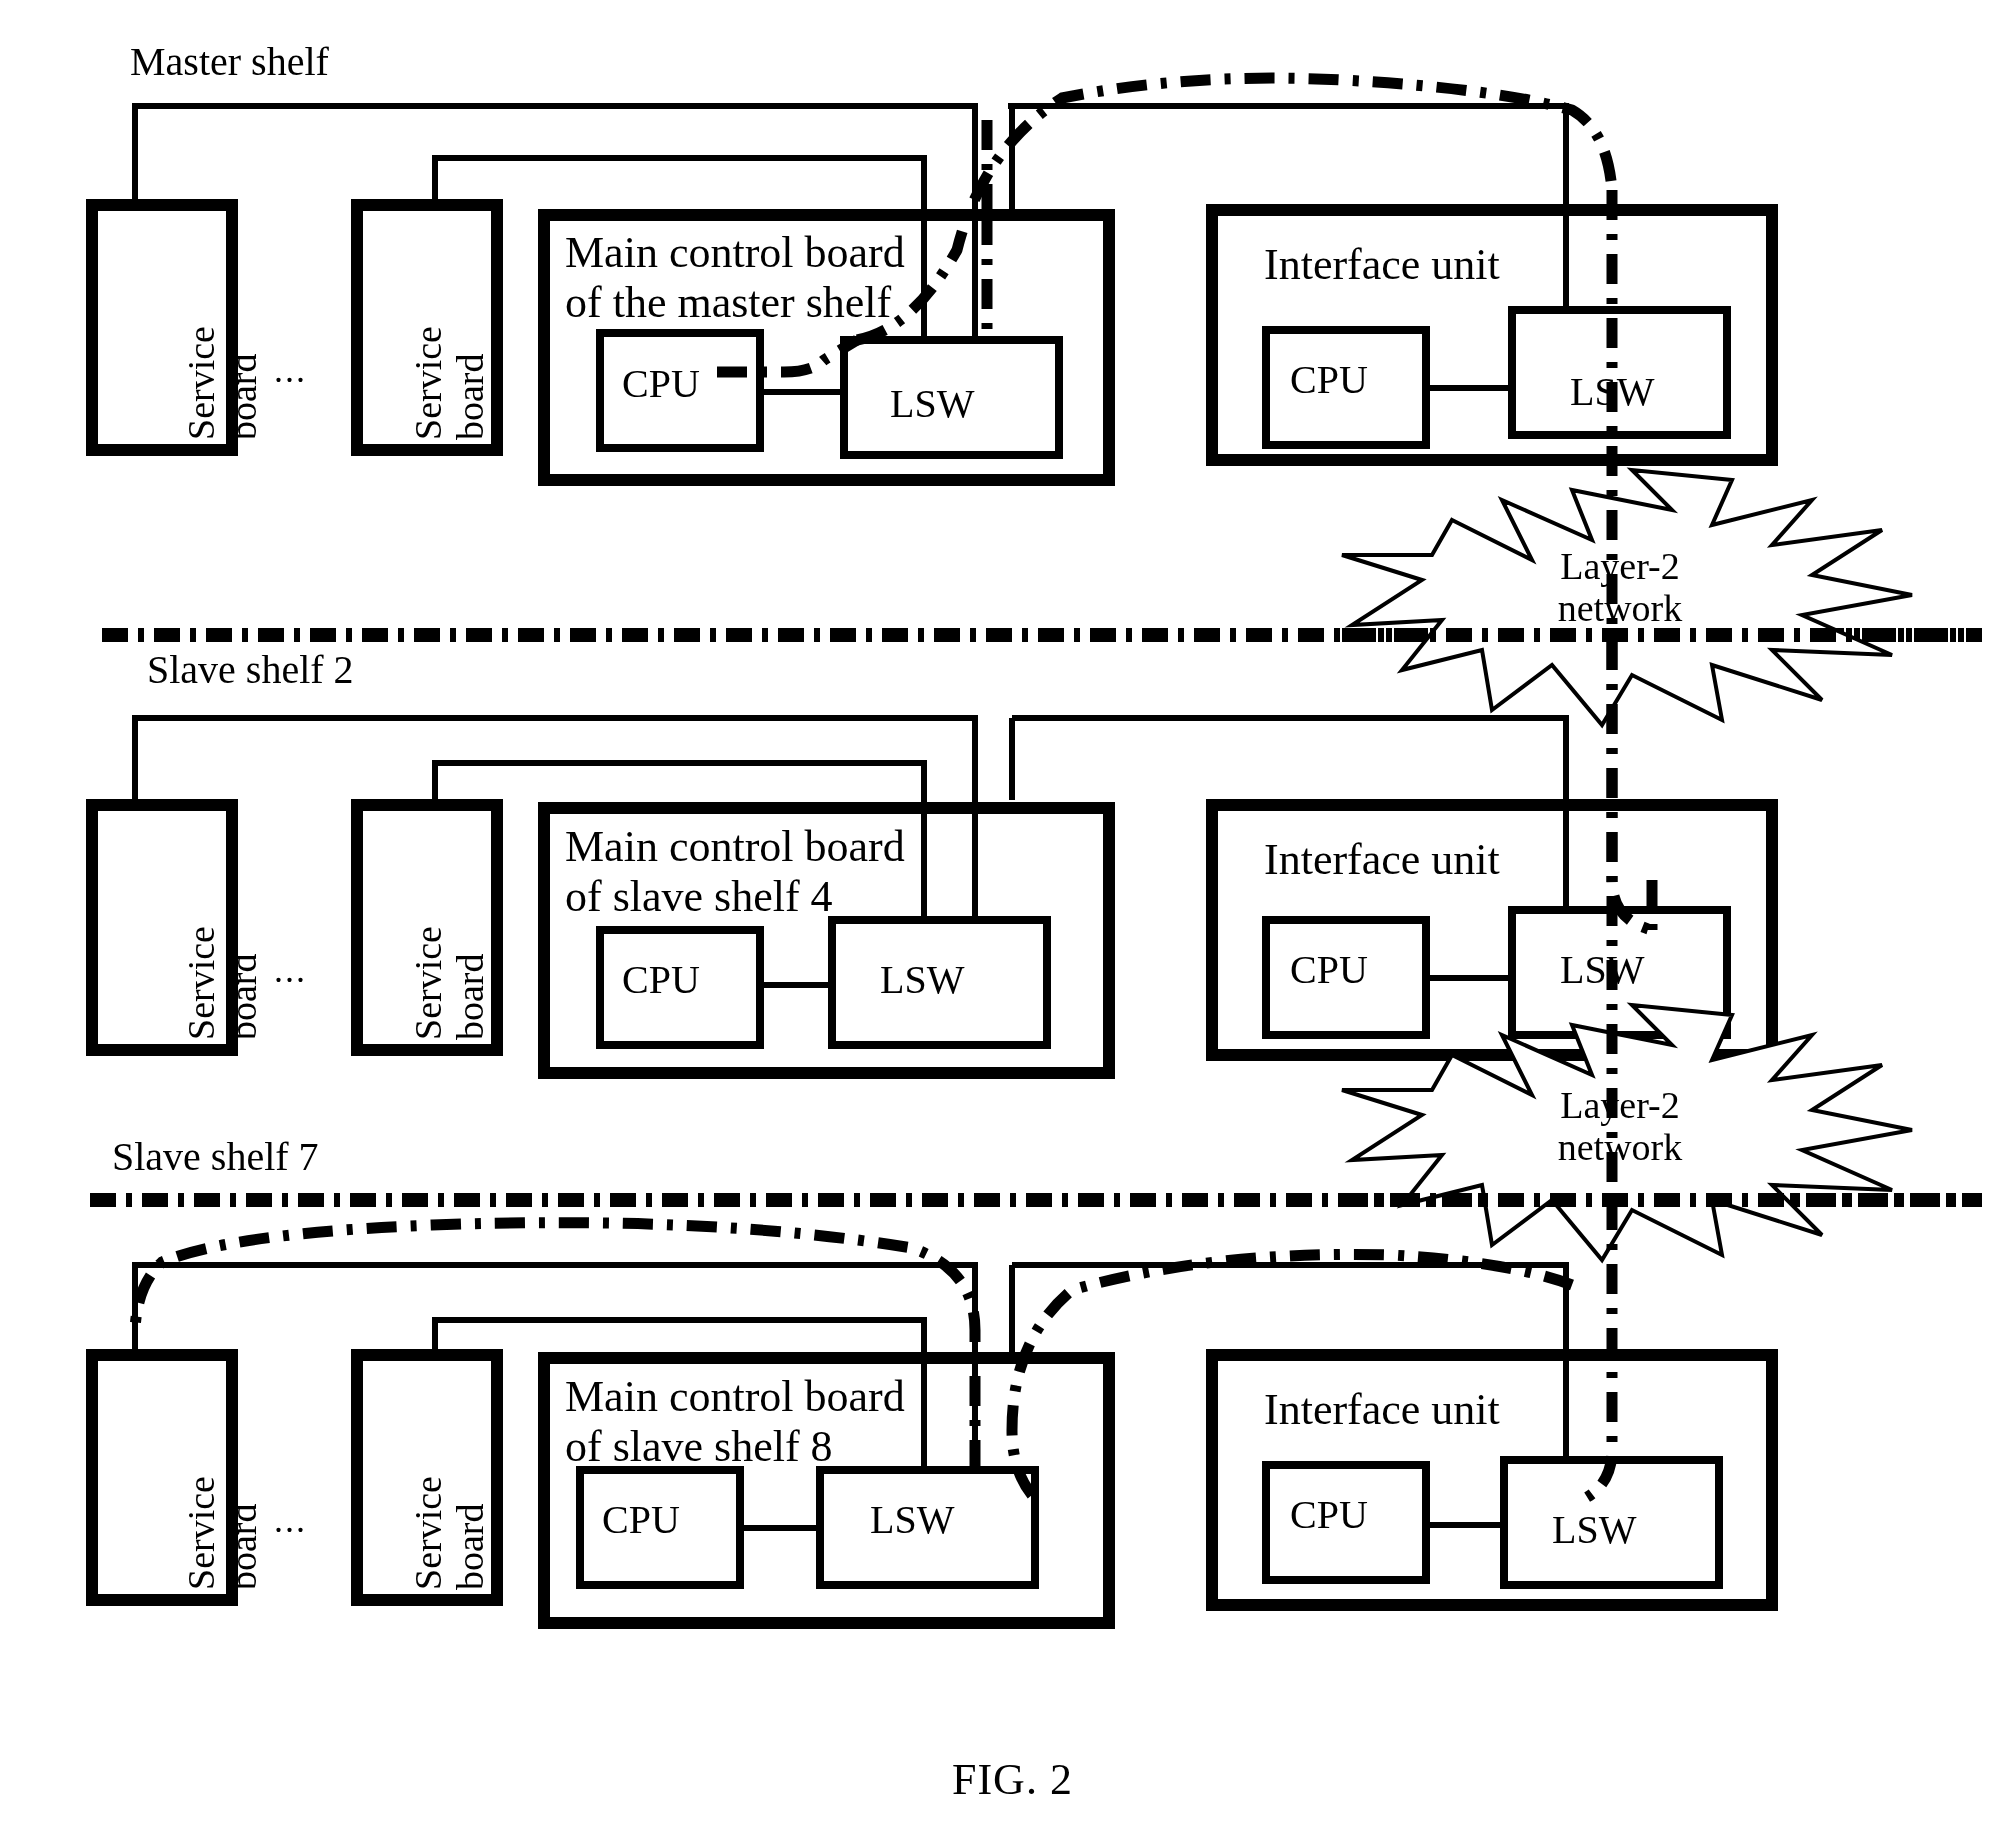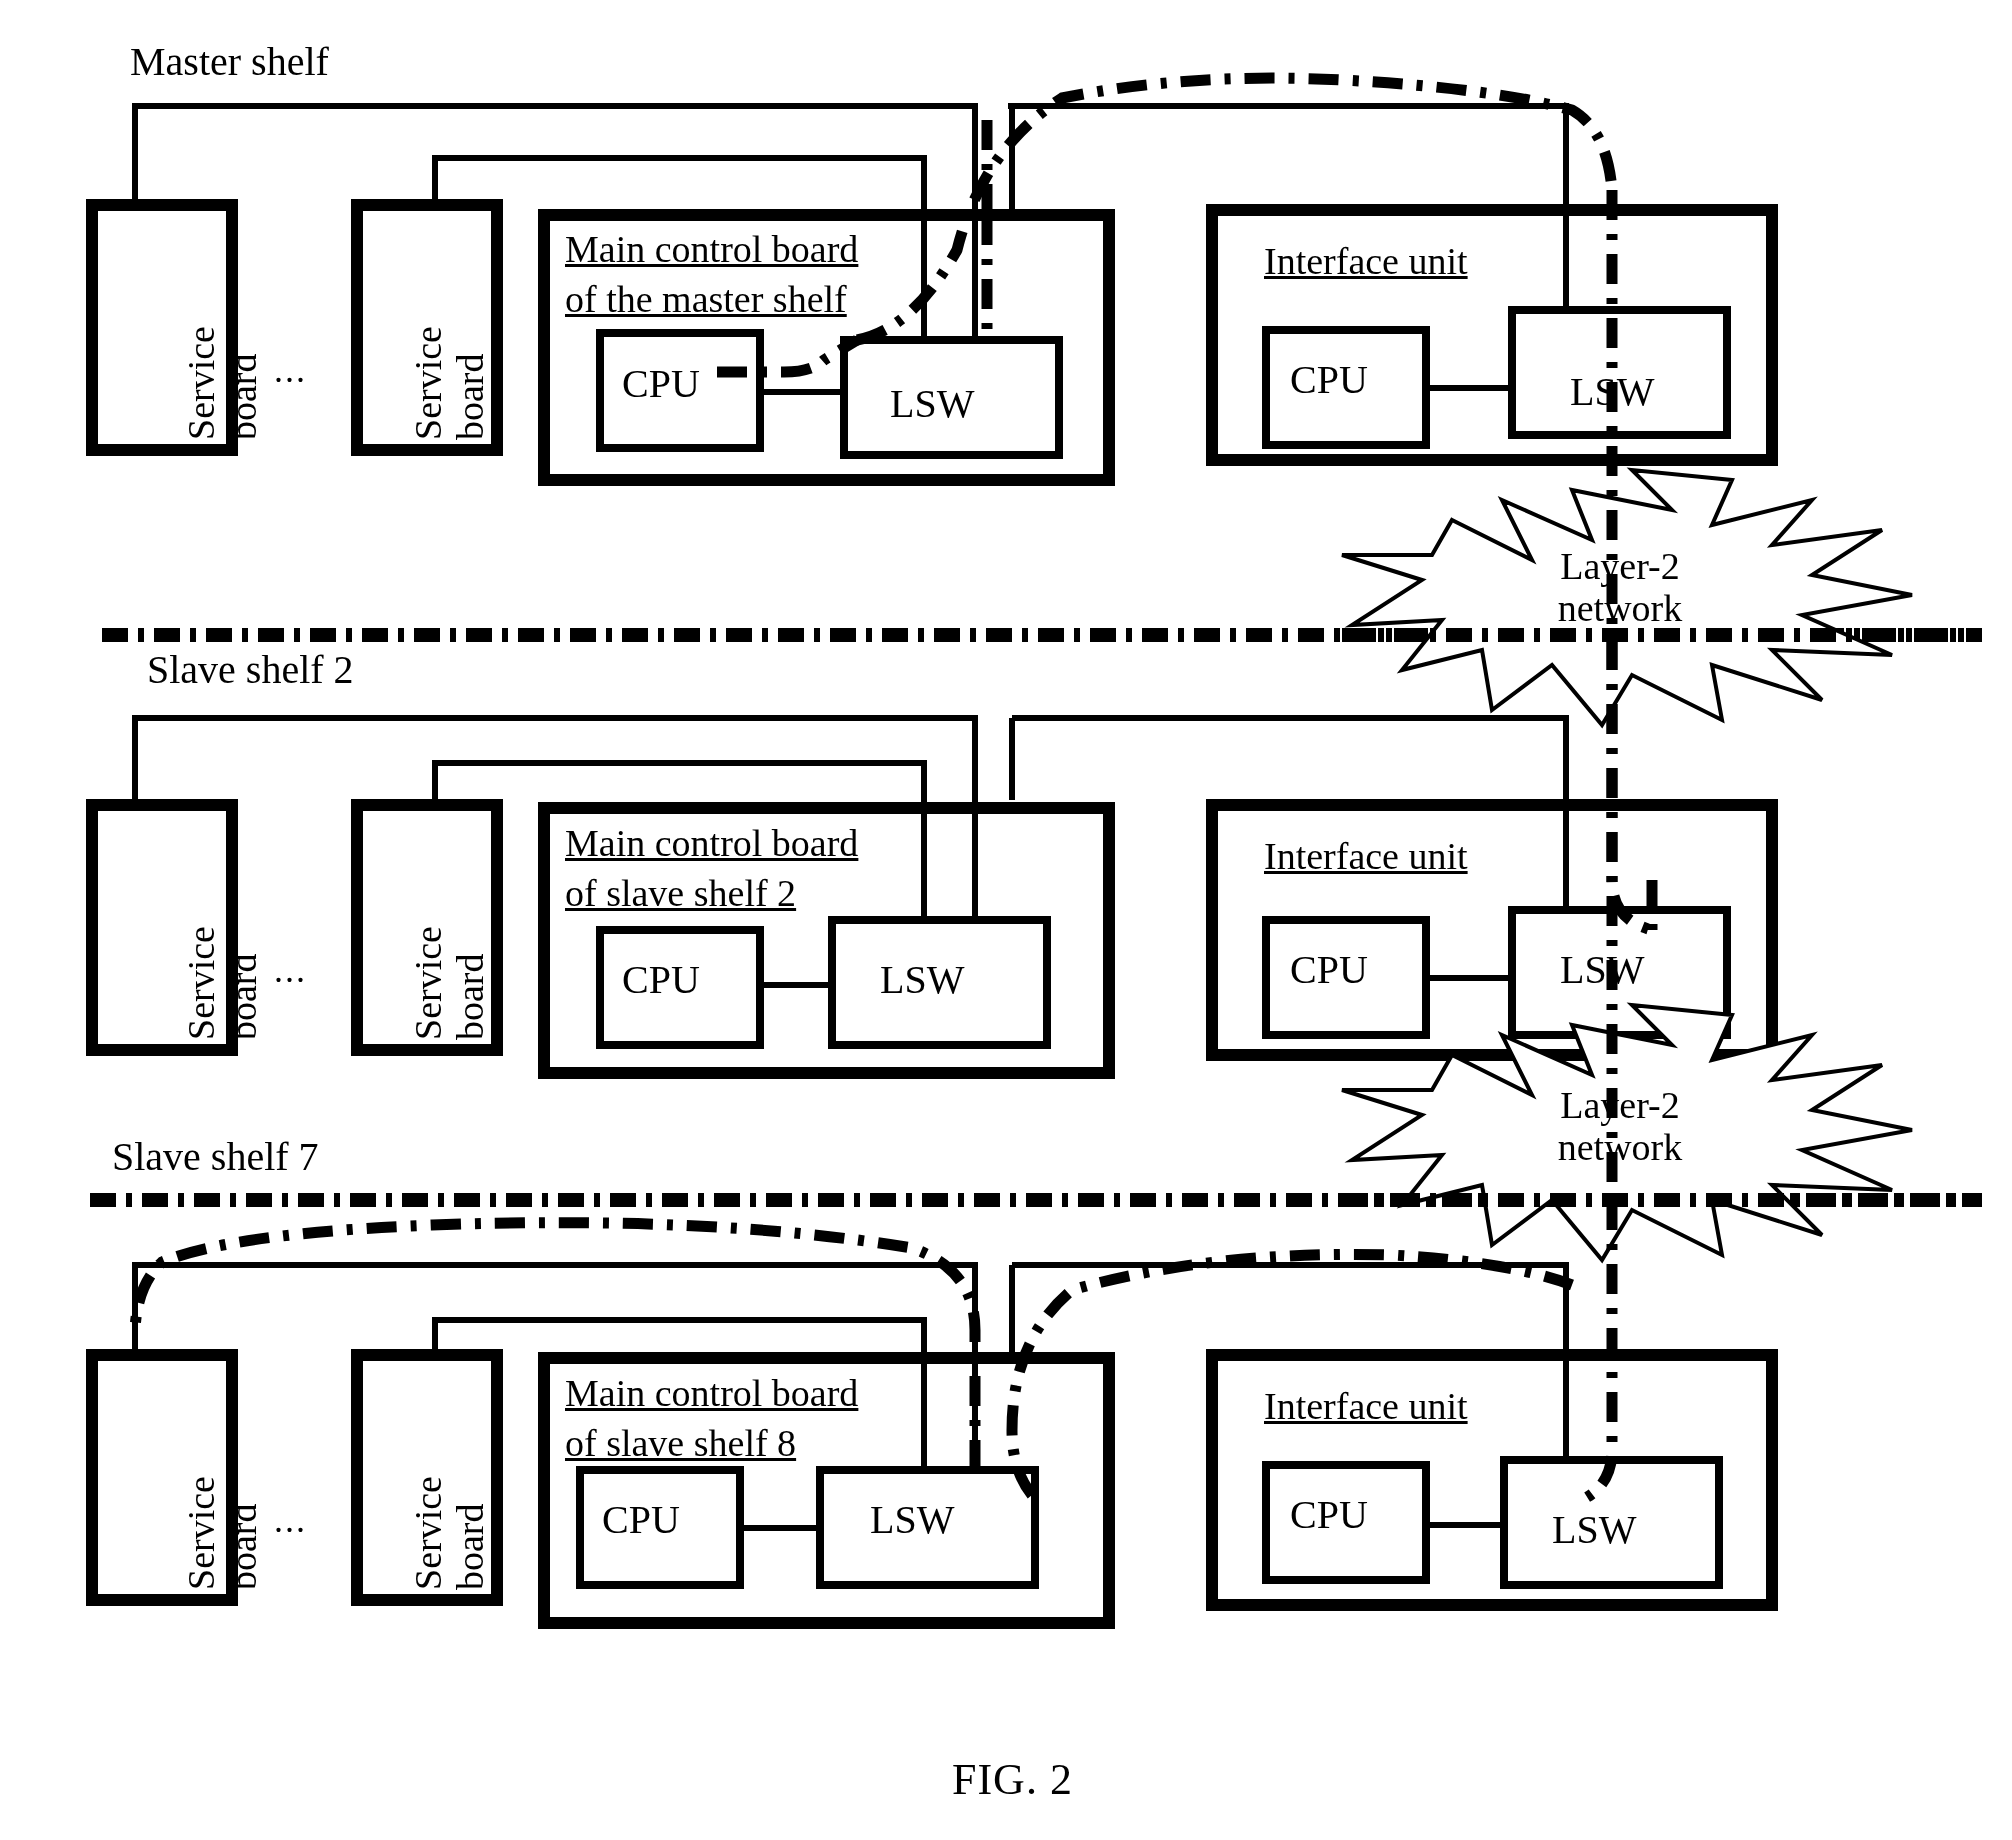--- a/index.html
+++ b/index.html
@@ -16,21 +16,21 @@
 
   
   .lbl{
     position:absolute;
     font-family:"Liberation Serif","DejaVu Serif",serif;
     color:#000;
     white-space:nowrap;
     line-height:1.12;
   }
   .shelf-title{font-size:40px;}
-  .box-title{font-size:38px;text-decoration:underline;}
+  .box-title{font-size:44px;}
   .chip-label{font-size:40px;}
   .vert-label{
     font-size:38px;
     transform:rotate(-90deg);
     transform-origin:0 0;
     white-space:nowrap;
   }
   .ellipsis{font-size:36px;letter-spacing:2px;}
   .net-label{
     font-size:38px;text-align:center;line-height:1.1;
@@ -229,21 +229,21 @@
   <div class="lbl ellipsis" style="left:262px;top:950px;">...</div>
 
   <div class="lbl vert-label" style="left:395px;top:1040px;">
     <span>Service</span>
   </div>
   <div class="lbl vert-label" style="left:437px;top:1040px;">
     <span>board</span>
   </div>
 
   <div class="lbl box-title" style="left:553px;top:822px;">Main control board</div>
-  <div class="lbl box-title" style="left:553px;top:872px;">of slave shelf 2</div>
+  <div class="lbl box-title" style="left:553px;top:872px;">of slave shelf 4</div>
   <div class="lbl chip-label" style="left:610px;top:958px;">CPU</div>
   <div class="lbl chip-label" style="left:868px;top:958px;">LSW</div>
 
   <div class="lbl box-title" style="left:1252px;top:835px;">Interface unit</div>
   <div class="lbl chip-label" style="left:1278px;top:948px;">CPU</div>
   <div class="lbl chip-label" style="left:1548px;top:948px;">LSW</div>
 
   <div class="lbl net-label" style="left:1598px;top:1085px;width:200px;margin-left:-90px;">
     <div>Layer-2</div>
     <div>network</div>

